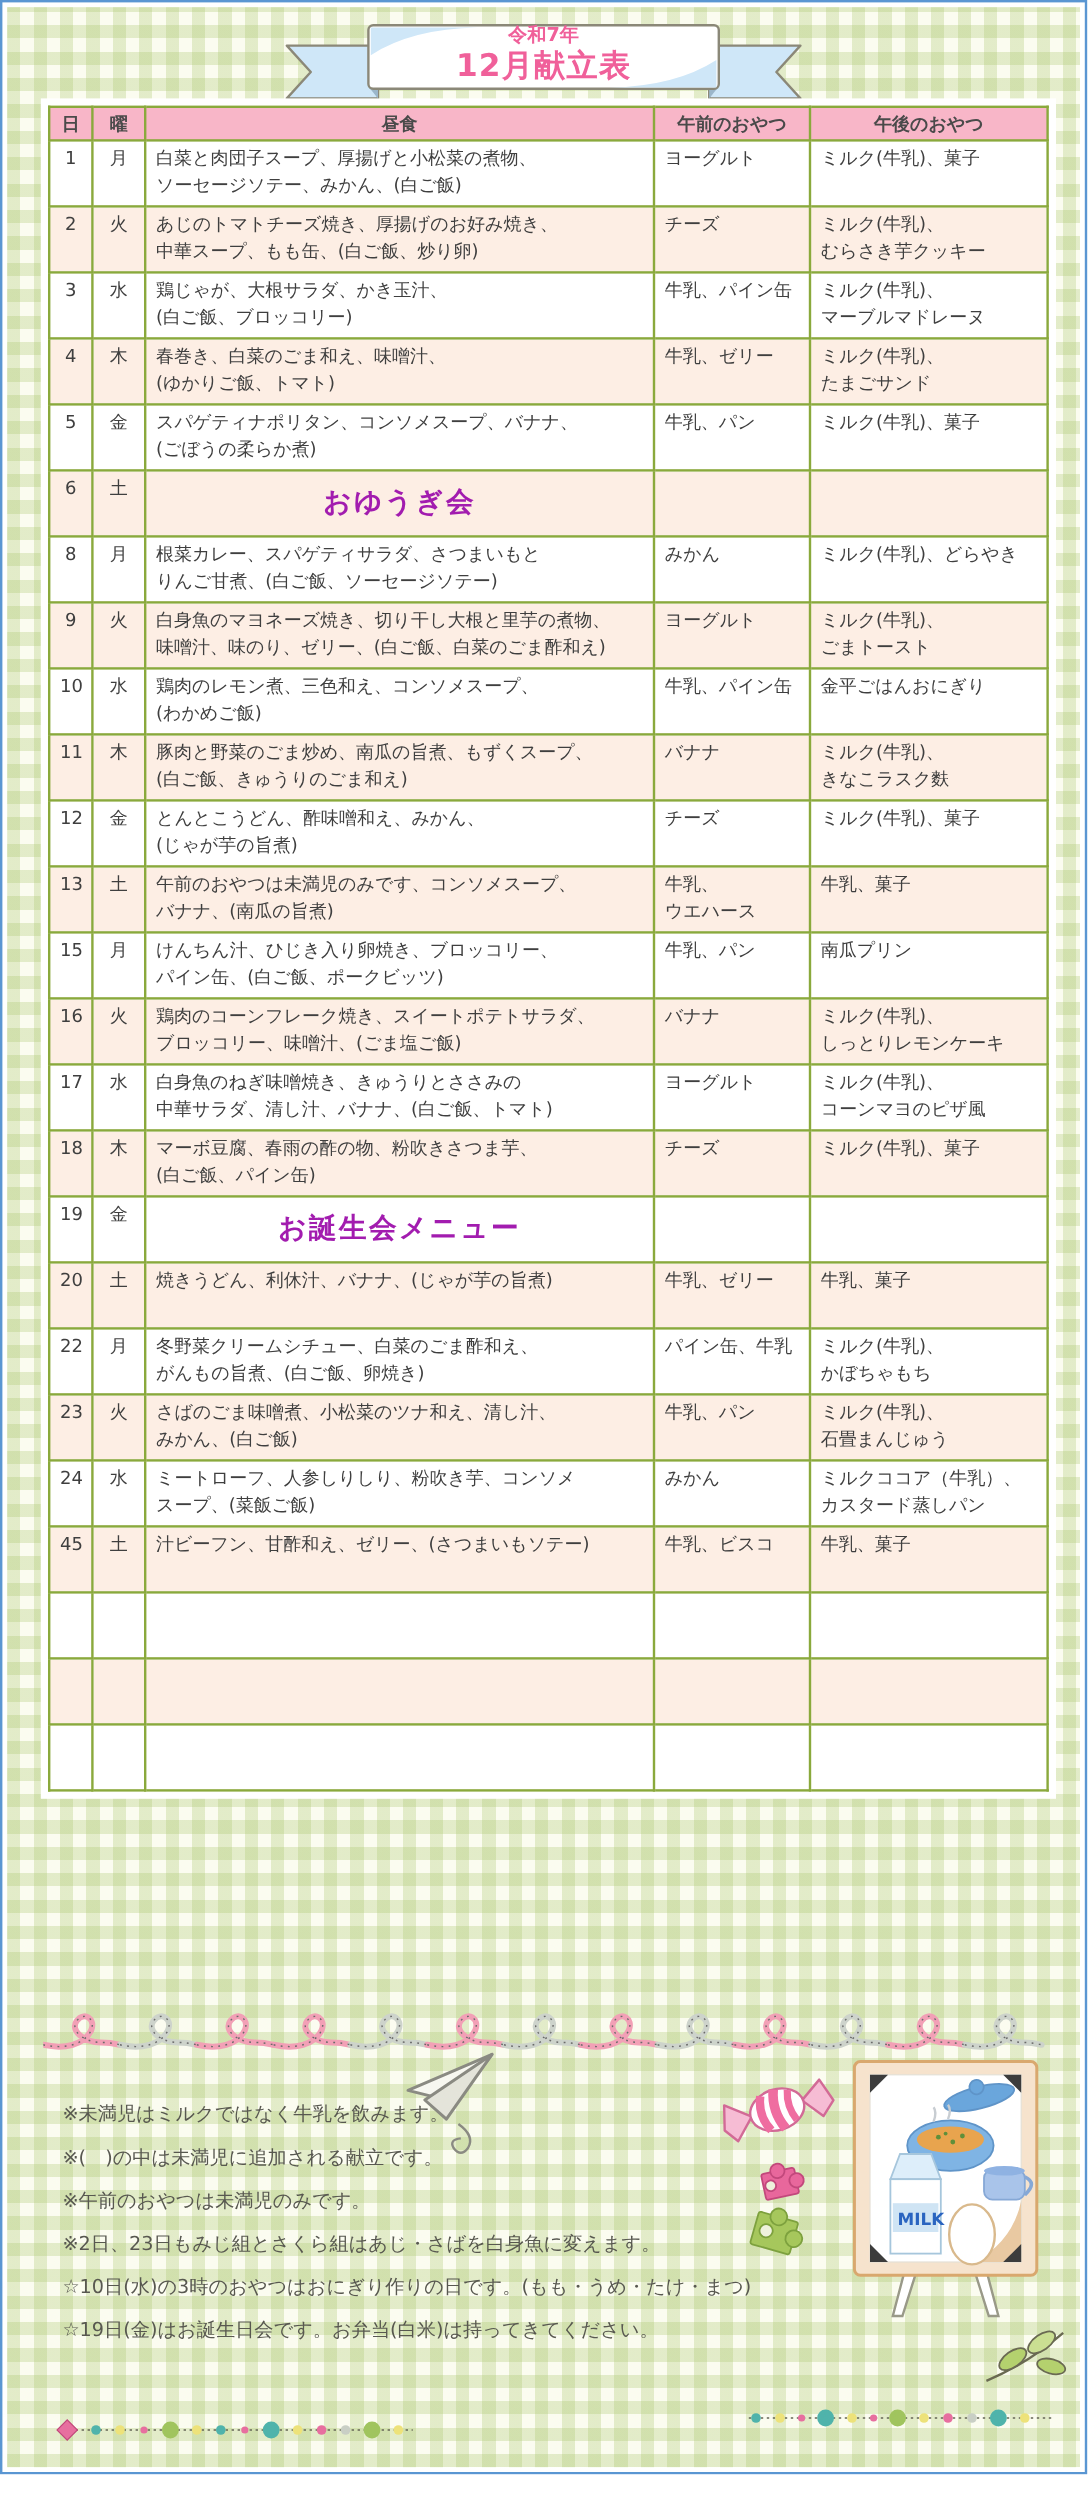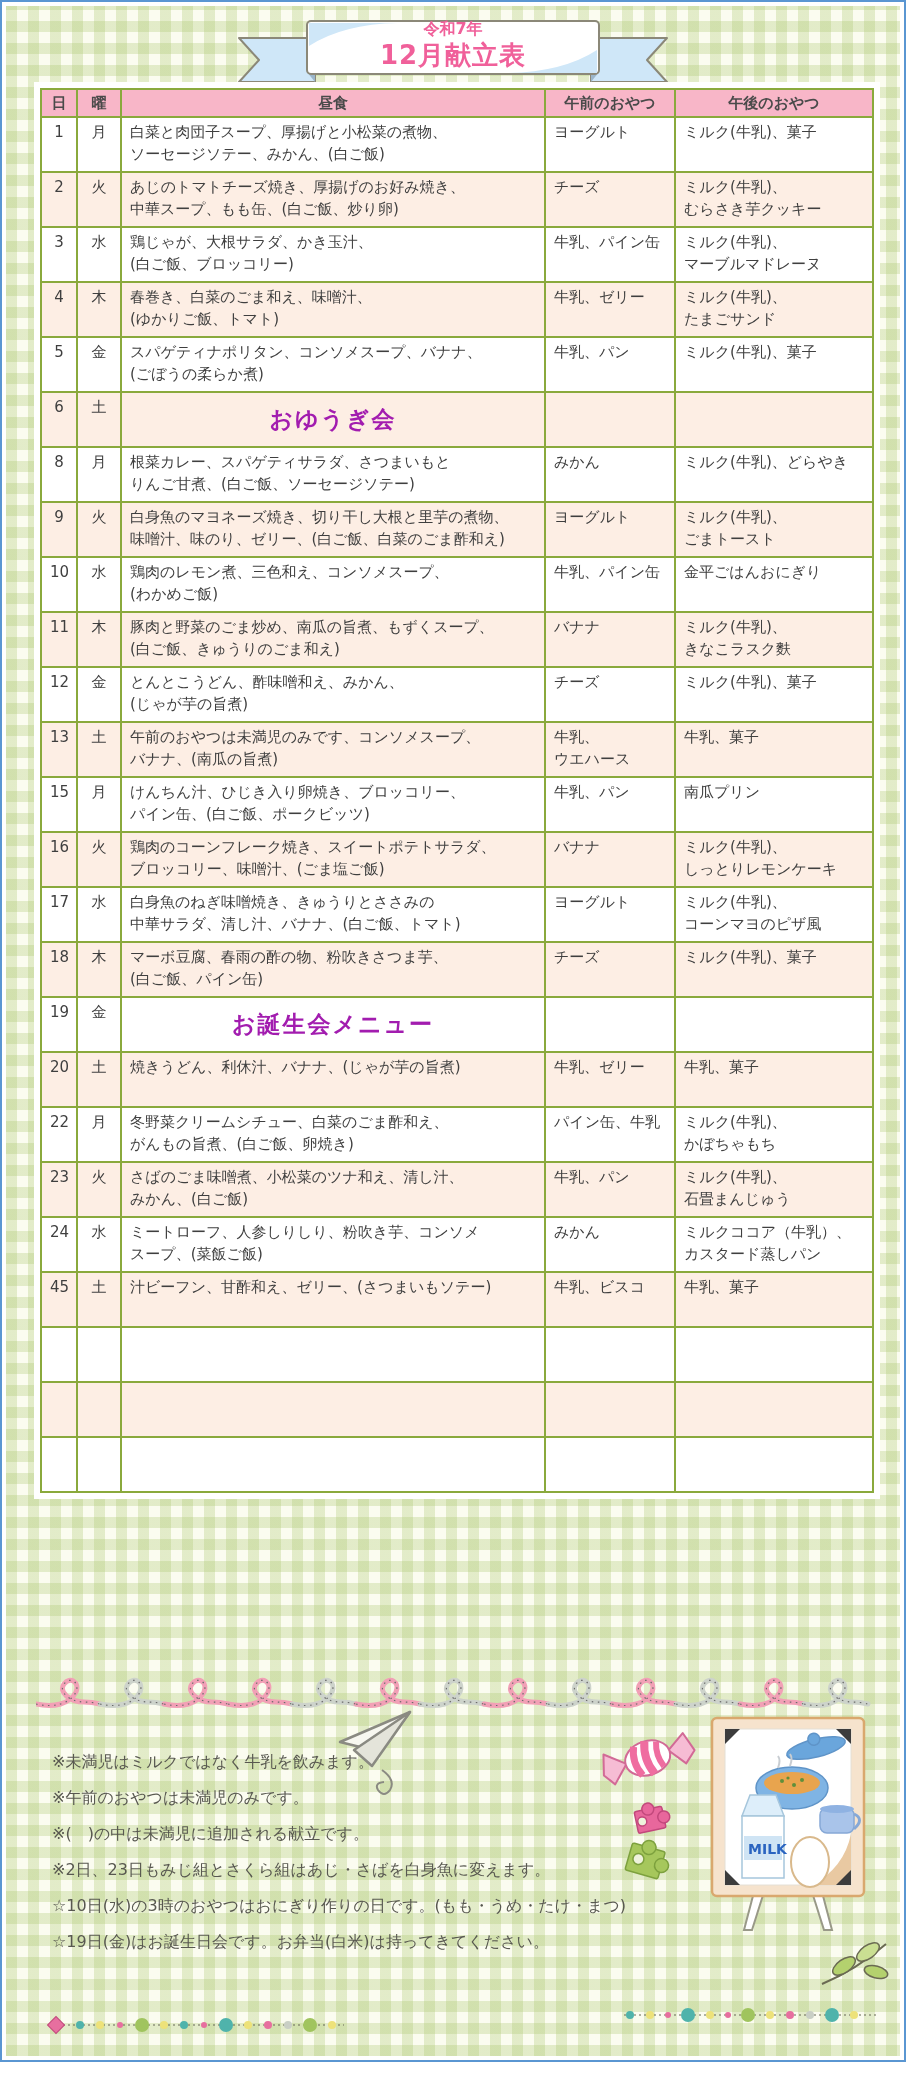--- a/index.html
+++ b/index.html
@@ -338,22 +338,22 @@
       <use href="#loopu" x="512"></use>
           <use href="#loopu" x="576"></use>
           <use href="#loopu" x="640"></use>
           <use href="#loopu" x="704"></use>
       <use href="#loopu" x="768"></use>
     </g>
   </svg>
 
   <div class="notes" id="notes">
         <div class="note-line">※未満児はミルクではなく牛乳を飲みます。</div>
+        <div class="note-line">※(　)の中は未満児に追加される献立です。</div>
         <div class="note-line">※午前のおやつは未満児のみです。</div>
-        <div class="note-line">※(　)の中は未満児に追加される献立です。</div>
         <div class="note-line">※2日、23日もみじ組とさくら組はあじ・さばを白身魚に変えます。</div>
         <div class="note-line">☆10日(水)の3時のおやつはおにぎり作りの日です。(もも・うめ・たけ・まつ)</div>
         <div class="note-line">☆19日(金)はお誕生日会です。お弁当(白米)は持ってきてください。</div>
       </div>
 
   <svg class="dec dec-plane" width="80" height="90" viewBox="0 0 80 90">
     <polygon points="4,34 74,4 44,44" fill="#f7f7f0" stroke="#8a8a82" stroke-width="2.5" stroke-linejoin="round"></polygon>
     <polygon points="18,42 74,4 36,58" fill="#e4e4da" stroke="#8a8a82" stroke-width="2.5" stroke-linejoin="round"></polygon>
     <path d="M46,62 q14,10 8,20 q-6,8 -12,0 q-4,-7 6,-8" fill="none" stroke="#8a8a82" stroke-width="2"></path>
   </svg>

